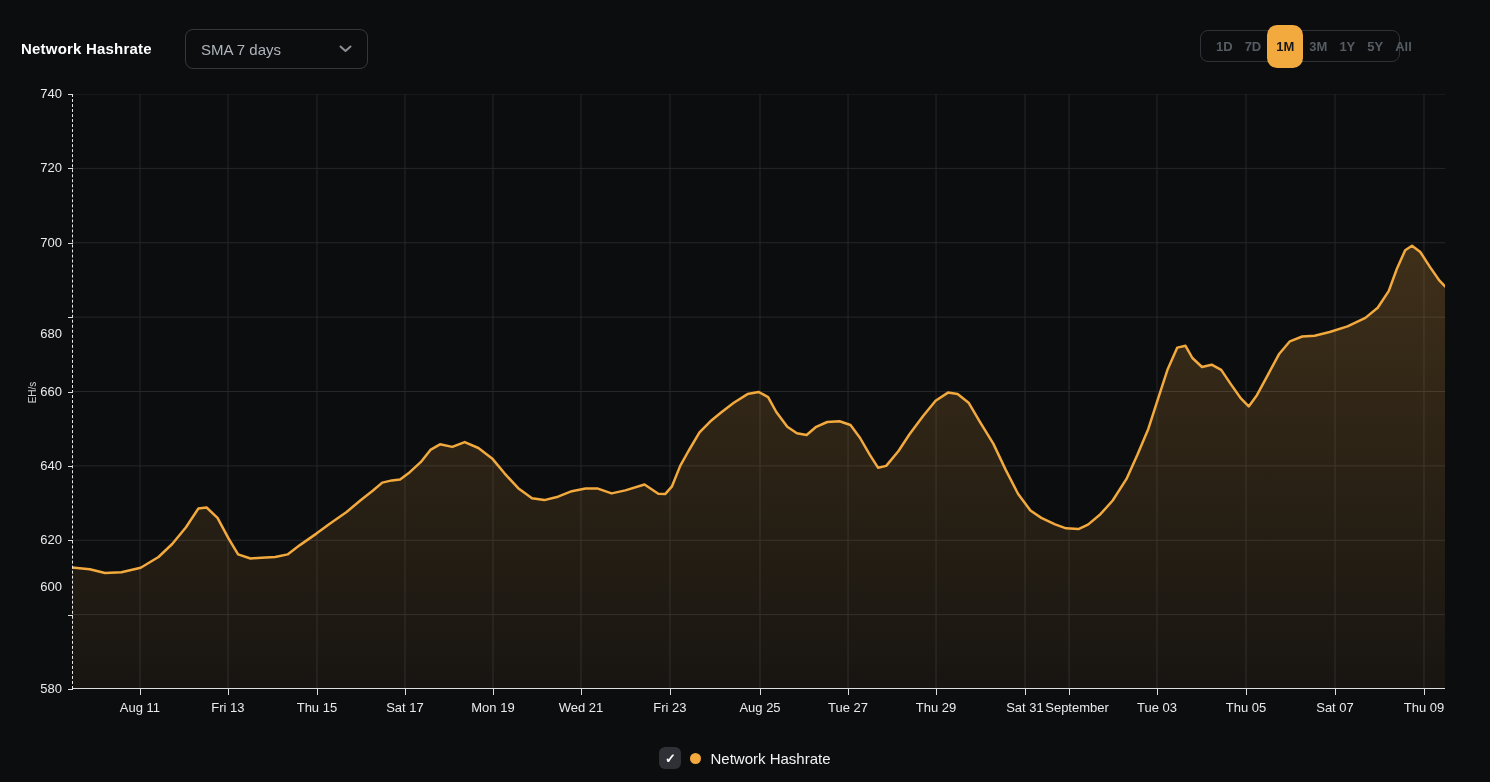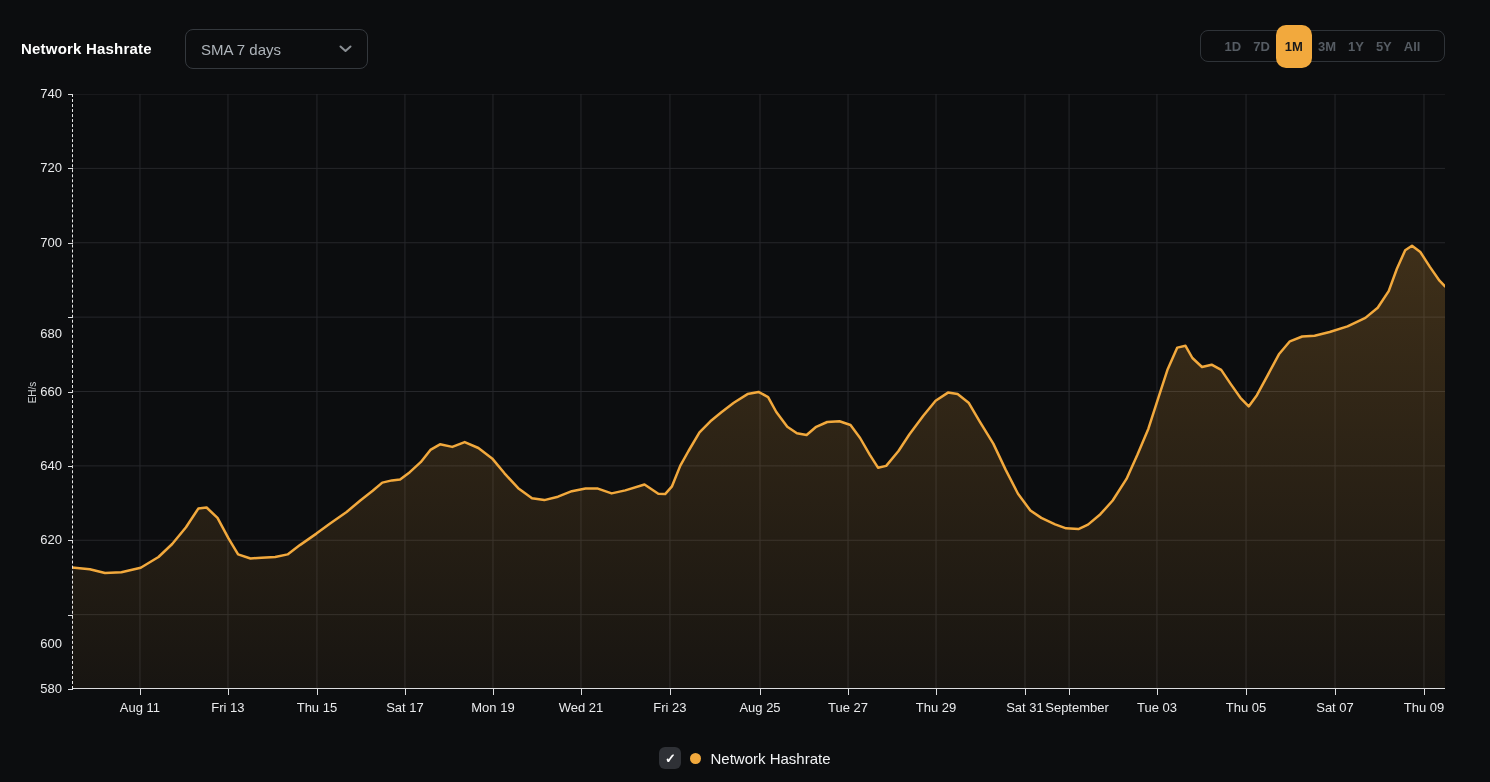--- a/index.html
+++ b/index.html
@@ -24,23 +24,23 @@
   }
   .dropdown{
     position:absolute;left:185px;top:29px;width:183px;height:40px;
     border:1px solid #34383d;border-radius:8px;
     display:flex;align-items:center;justify-content:space-between;
     padding:0 15px;cursor:pointer;background:transparent;
   }
   .dropdown .dd-value{font-size:15px;color:#aeb4ba;}
   .dropdown svg{display:block;}
   .range-group{
-    position:absolute;left:1200px;top:30px;width:245px;height:32px;
+    position:absolute;left:1200px;top:30px;width:200px;height:32px;
     border:1px solid #2f3338;border-radius:8px;
-    display:flex;align-items:center;justify-content:center;
+    display:flex;align-items:center;justify-content:flex-start;
     padding:0 9px;
   }
   .range-btn{
     font-size:13px;font-weight:bold;color:var(--muted);
     padding:3px 6px;border-radius:10px;cursor:pointer;line-height:1;
   }
   .range-btn.active{
     background:var(--accent);color:#17181b;padding:15px 9px;
   }
   
@@ -150,21 +150,21 @@
     <div class="y-label" style="top: 234.75px;">700</div>
     <div class="y-tick" style="top: 242.75px;"></div>
     <div class="y-label" style="top: 326px; padding-left: 27px;">680</div>
     <div class="y-tick" style="top: 317.125px;"></div>
     <div class="y-label" style="top: 383.5px;">660</div>
     <div class="y-tick" style="top: 391.5px;"></div>
     <div class="y-label" style="top: 457.875px;">640</div>
     <div class="y-tick" style="top: 465.875px;"></div>
     <div class="y-label" style="top: 532.25px;">620</div>
     <div class="y-tick" style="top: 540.25px;"></div>
-    <div class="y-label" style="top: 636px;">600</div>
+    <div class="y-label" style="top: 579px;">600</div>
     <div class="y-tick" style="top: 614.625px;"></div>
     <div class="y-label" style="top: 681px;">580</div>
     <div class="y-tick" style="top: 689px;"></div>
   </div>
 <div class="y-unit">EH/s</div>
 <div id="x-axis-labels">
     <div class="x-tick" style="left: 139.964px;"></div>
     <div class="x-label" style="left: 139.964px;">Aug 11</div>
     <div class="x-tick" style="left: 227.973px;"></div>
     <div class="x-label" style="left: 227.973px;">Fri 13</div>

